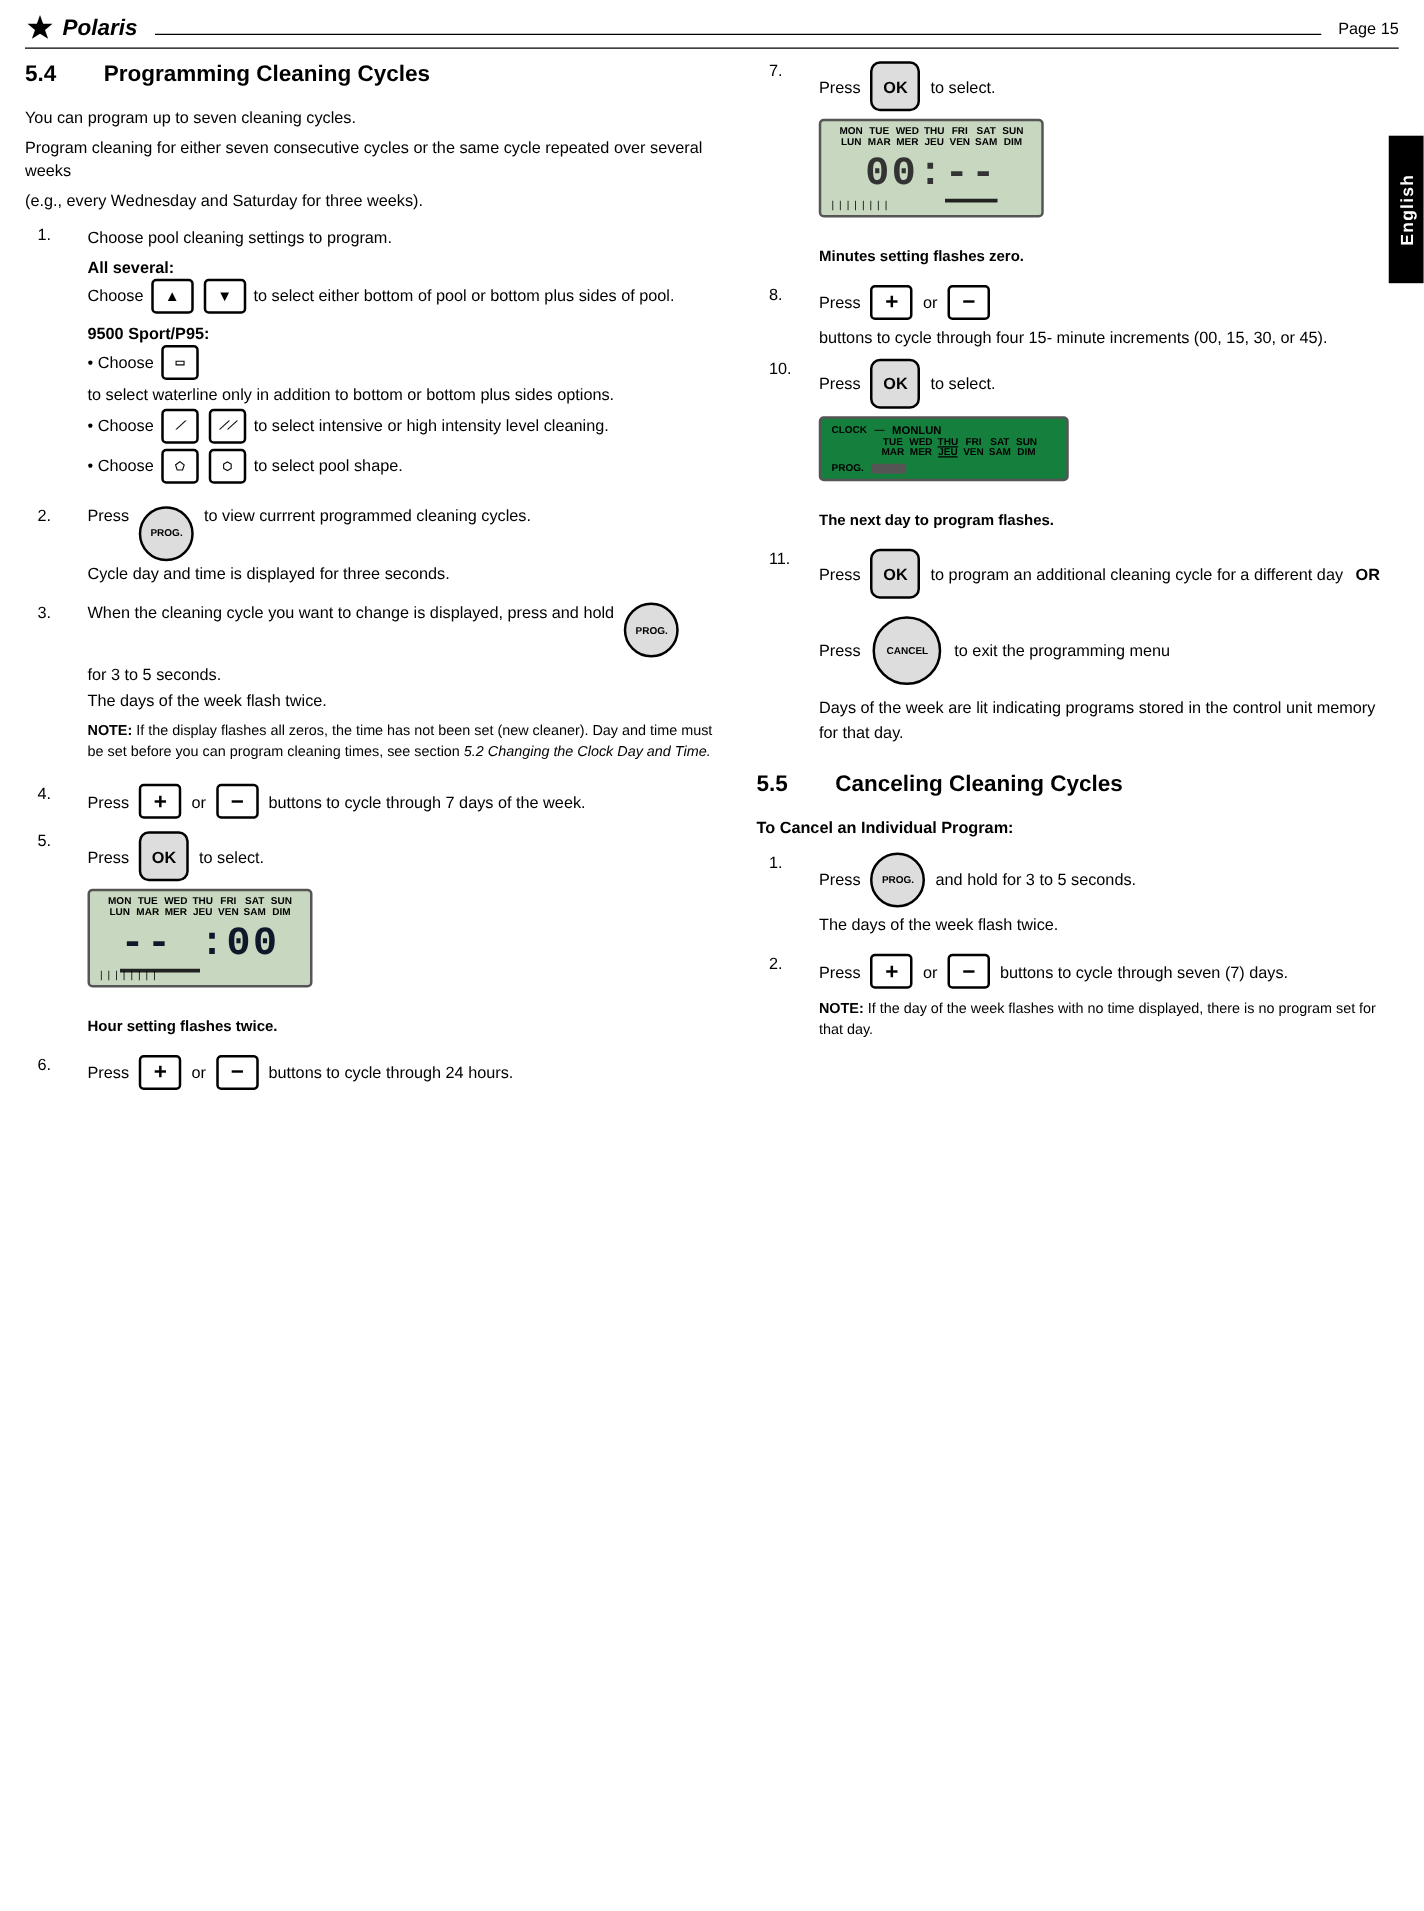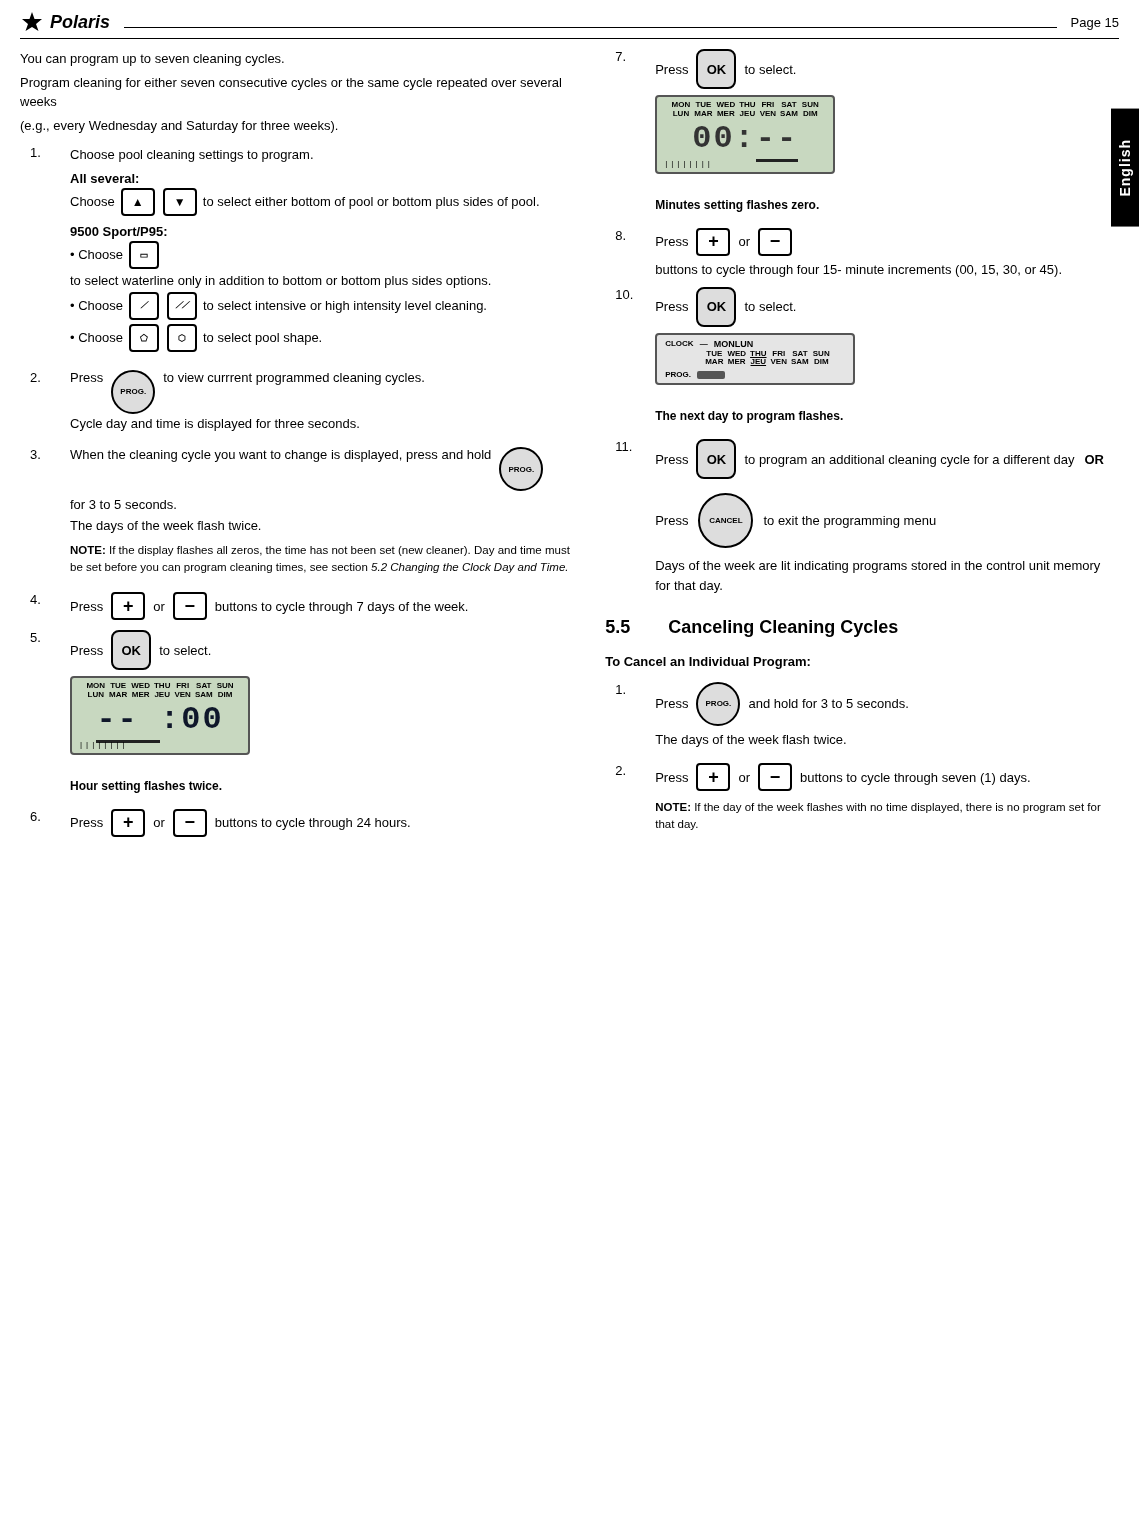--- a/index.html
+++ b/index.html
@@ -208,21 +208,21 @@
       margin-top: 4px;
       margin-bottom: 6px;
     }
     .note-label {
       font-weight: bold;
       font-size: 11.5px;
     }
     .lcd-big-display {
       border: 2px solid #555;
       border-radius: 4px;
-      background: #e5e5e5;
+      background: #15803d;
       padding: 4px 8px;
       display: inline-flex;
       flex-direction: column;
       align-items: flex-start;
       margin: 6px 0;
       width: 200px;
     }
   </style>
 </head>
 <body>
@@ -238,20 +238,24 @@
       <span class="polaris-logo-text">Polaris</span>
     </div>
     <div style="flex:1; border-top: 1.5px solid #000; margin: 0 14px; margin-top:10px;"></div>
     <div class="page-number">Page 15</div>
   </div>
 
   <div class="two-col">
 
     <div class="left-col">
 
+      <div style="display:flex; align-items:baseline; gap:18px; margin-bottom:6px;">
+        <span class="section-title section-num">5.4</span>
+        <span class="section-title">Programming Cleaning Cycles</span>
+      </div>
 
       <p>You can program up to seven cleaning cycles.</p>
       <p>Program cleaning for either seven consecutive cycles or the same cycle repeated over several weeks</p>
       <p style="margin-bottom:10px;">(e.g., every Wednesday and Saturday for three weeks).</p>
 
       <ol class="step-list">
         <li>
           <span class="step-num">1.</span>
           <div class="step-content">
             <p>Choose pool cleaning settings to program.</p>
@@ -516,21 +520,21 @@
           </li>
 
           <li>
             <span class="step-num">2.</span>
             <div class="step-content">
               <div style="display:flex; align-items:center; gap:6px; flex-wrap:wrap;">
                 <span>Press</span>
                 <span class="icon-btn plus-btn">+</span>
                 <span>or</span>
                 <span class="icon-btn minus-btn">−</span>
-                <span>buttons to cycle through seven (1) days.</span>
+                <span>buttons to cycle through seven (7) days.</span>
               </div>
               <p class="note-text" style="margin-top:8px;">
                 <span class="note-label">NOTE:</span>
                 <span style="font-size:11.5px;">If the day of the week flashes with no time displayed, there is no program set for that day.</span>
               </p>
             </div>
           </li>
         </ol>
       </div>
 

